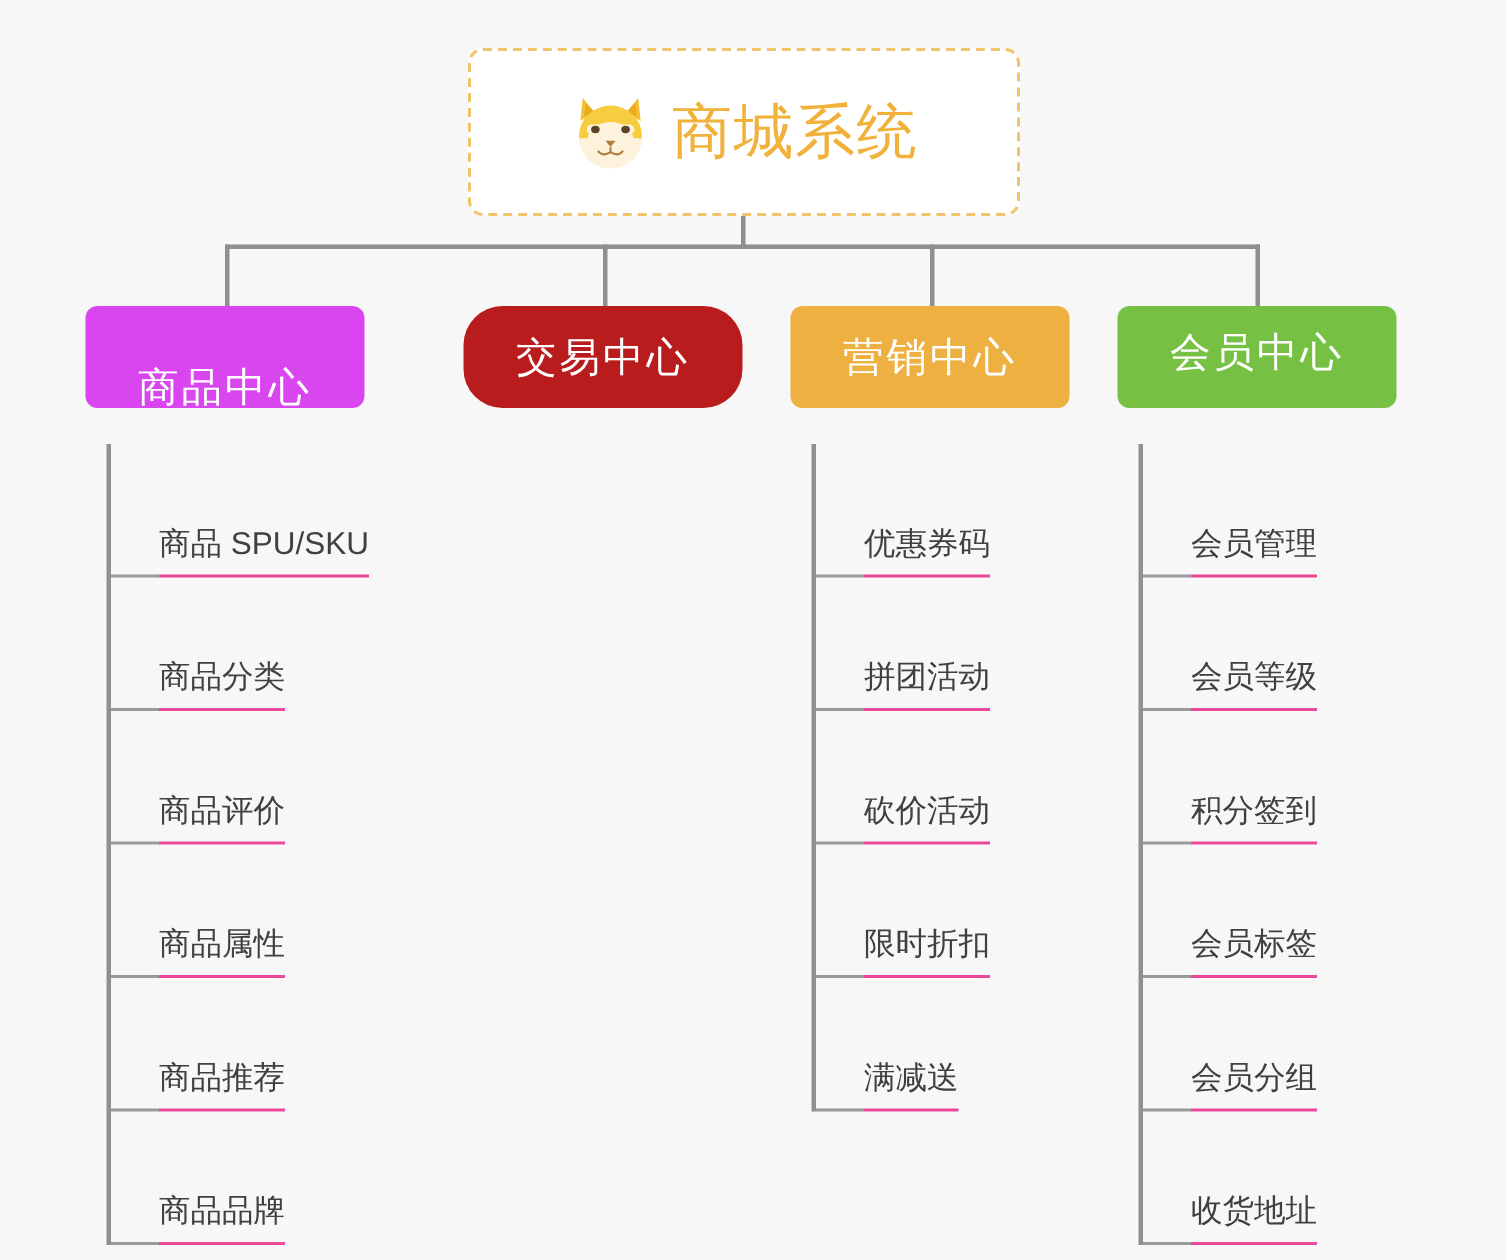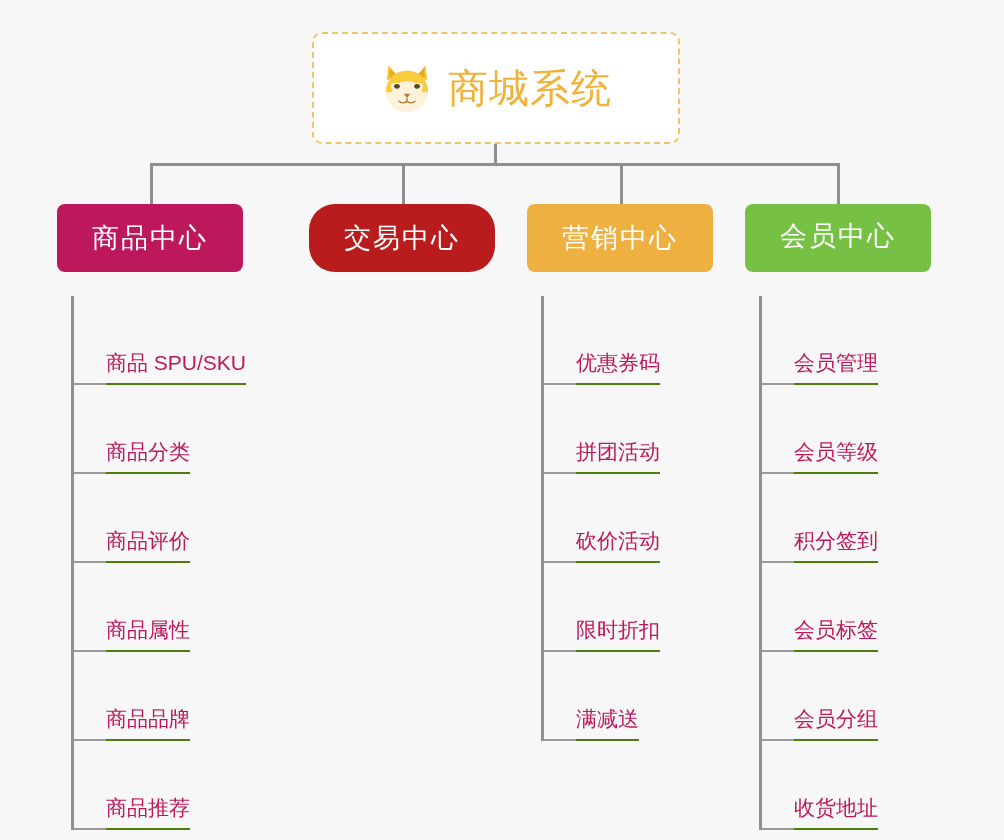--- a/index.html
+++ b/index.html
@@ -94,24 +94,24 @@
   .sub-item {
     position: relative;
     height: 89px;
     display: flex;
     align-items: flex-end;
     padding-left: 32px;
   }
   .sub-item-label {
     display: inline-block;
     font-size: 21px;
-    color: #be185d;
+    color: #404040;
     line-height: 1.25;
     padding-bottom: 7px;
-    border-bottom: 2px solid #4d7c0f;
+    border-bottom: 2px solid #ec4899;
     white-space: nowrap;
   }
   
   .sub-item::after {
     content: "";
     position: absolute;
     left: 0;
     bottom: 0;
     width: 32px;
     height: 2px;
@@ -145,41 +145,41 @@
   </div>
 
   <div class="conn conn-v" style="left: 494px; top: 144px; height: 22px; background: rgb(143, 143, 143);"></div>
   <div class="conn conn-h" style="left: 150px; top: 163px; width: 690px; background: rgb(143, 143, 143);"></div>
   <div class="conn conn-v" style="left: 150px; top: 163px; height: 42px; background: rgb(143, 143, 143);"></div>
   <div class="conn conn-v" style="left: 402px; top: 163px; height: 42px; background: rgb(143, 143, 143);"></div>
   <div class="conn conn-v" style="left: 620px; top: 163px; height: 42px; background: rgb(143, 143, 143);"></div>
   <div class="conn conn-v" style="left: 837px; top: 163px; height: 42px; background: rgb(143, 143, 143);"></div>
 
   <div class="column col-1">
-    <div class="cat-header" style="background: #be185d;">
+    <div class="cat-header" style="background: #d946ef; align-items: flex-end;">
       <span>商品中心</span>
     </div>
     <div class="sub-list">
       <div class="sub-item">
           <span class="sub-item-label">商品 SPU/SKU</span>
         </div>
       <div class="sub-item">
           <span class="sub-item-label">商品分类</span>
         </div>
       <div class="sub-item">
           <span class="sub-item-label">商品评价</span>
         </div>
       <div class="sub-item">
           <span class="sub-item-label">商品属性</span>
         </div>
       <div class="sub-item">
+          <span class="sub-item-label">商品推荐</span>
+        </div>
+      <div class="sub-item">
           <span class="sub-item-label">商品品牌</span>
-        </div>
-      <div class="sub-item">
-          <span class="sub-item-label">商品推荐</span>
         </div>
     </div>
   </div>
 
   <div class="column col-2">
     <div class="cat-header" style="background: #b91c1c; border-radius: 26px;">
       <span>交易中心</span>
     </div>
   </div>
 

